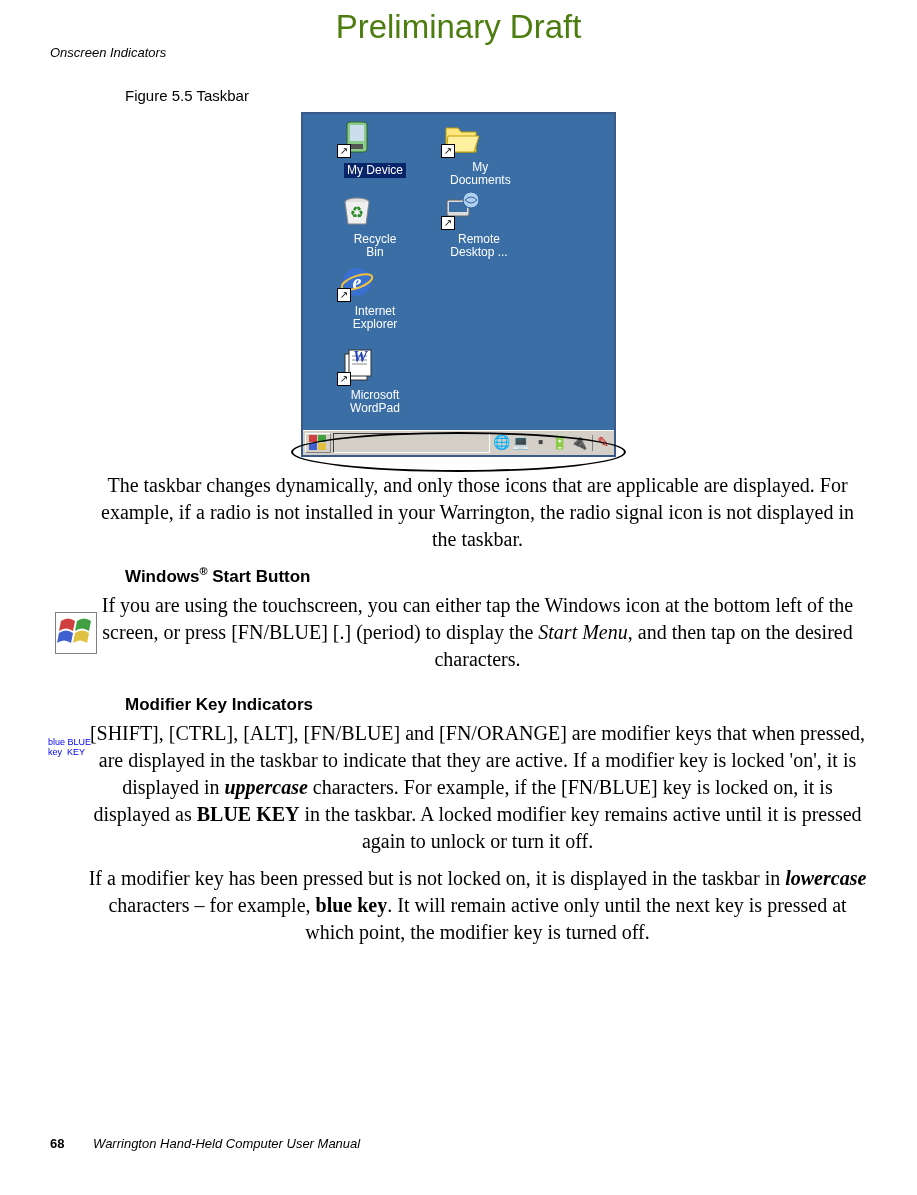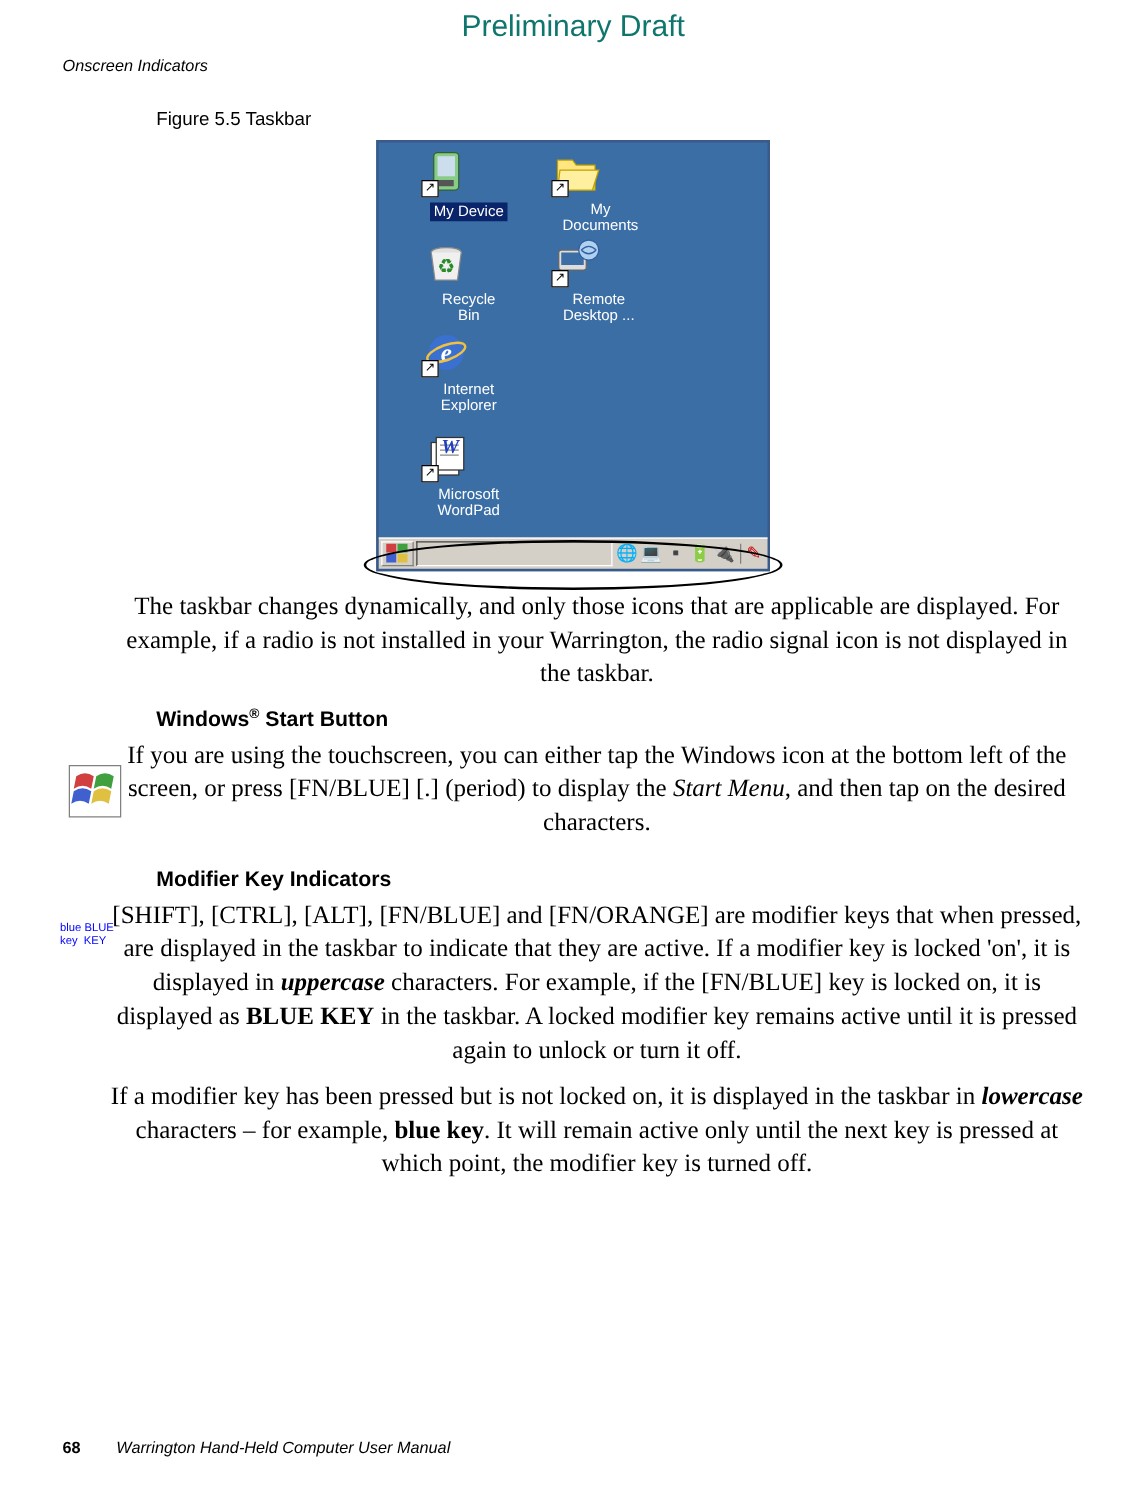--- a/index.html
+++ b/index.html
@@ -11,22 +11,22 @@
       color: #000;
       position: relative;
       padding: 20px 50px;
     }
     .watermark {
       position: absolute;
       top: 8px;
       left: 0;
       width: 100%;
       text-align: center;
-      color: #0f766e;
-      font-size: 24px;
+      color: #4d7c0f;
+      font-size: 33px;
       font-family: Arial, sans-serif;
     }
     .header-left {
       font-family: 'Trebuchet MS', Arial, sans-serif;
       font-style: italic;
       font-size: 13px;
       margin-top: 25px;
       line-height: 1.3;
     }
     .figure-caption {
@@ -164,21 +164,21 @@
       font-family: Tahoma, Arial, sans-serif;
       font-size: 9px;
       color: #0000ff;
       line-height: 1.1;
       text-align: left;
       white-space: pre;
       border: none;
     }
     .footer {
       position: absolute;
-      bottom: 30px;
+      bottom: 44px;
       left: 50px;
       font-family: 'Trebuchet MS', Arial, sans-serif;
       font-style: italic;
       font-size: 13px;
     }
     .page-num {
       font-weight: bold;
       font-style: normal;
       margin-right: 25px;
     }

